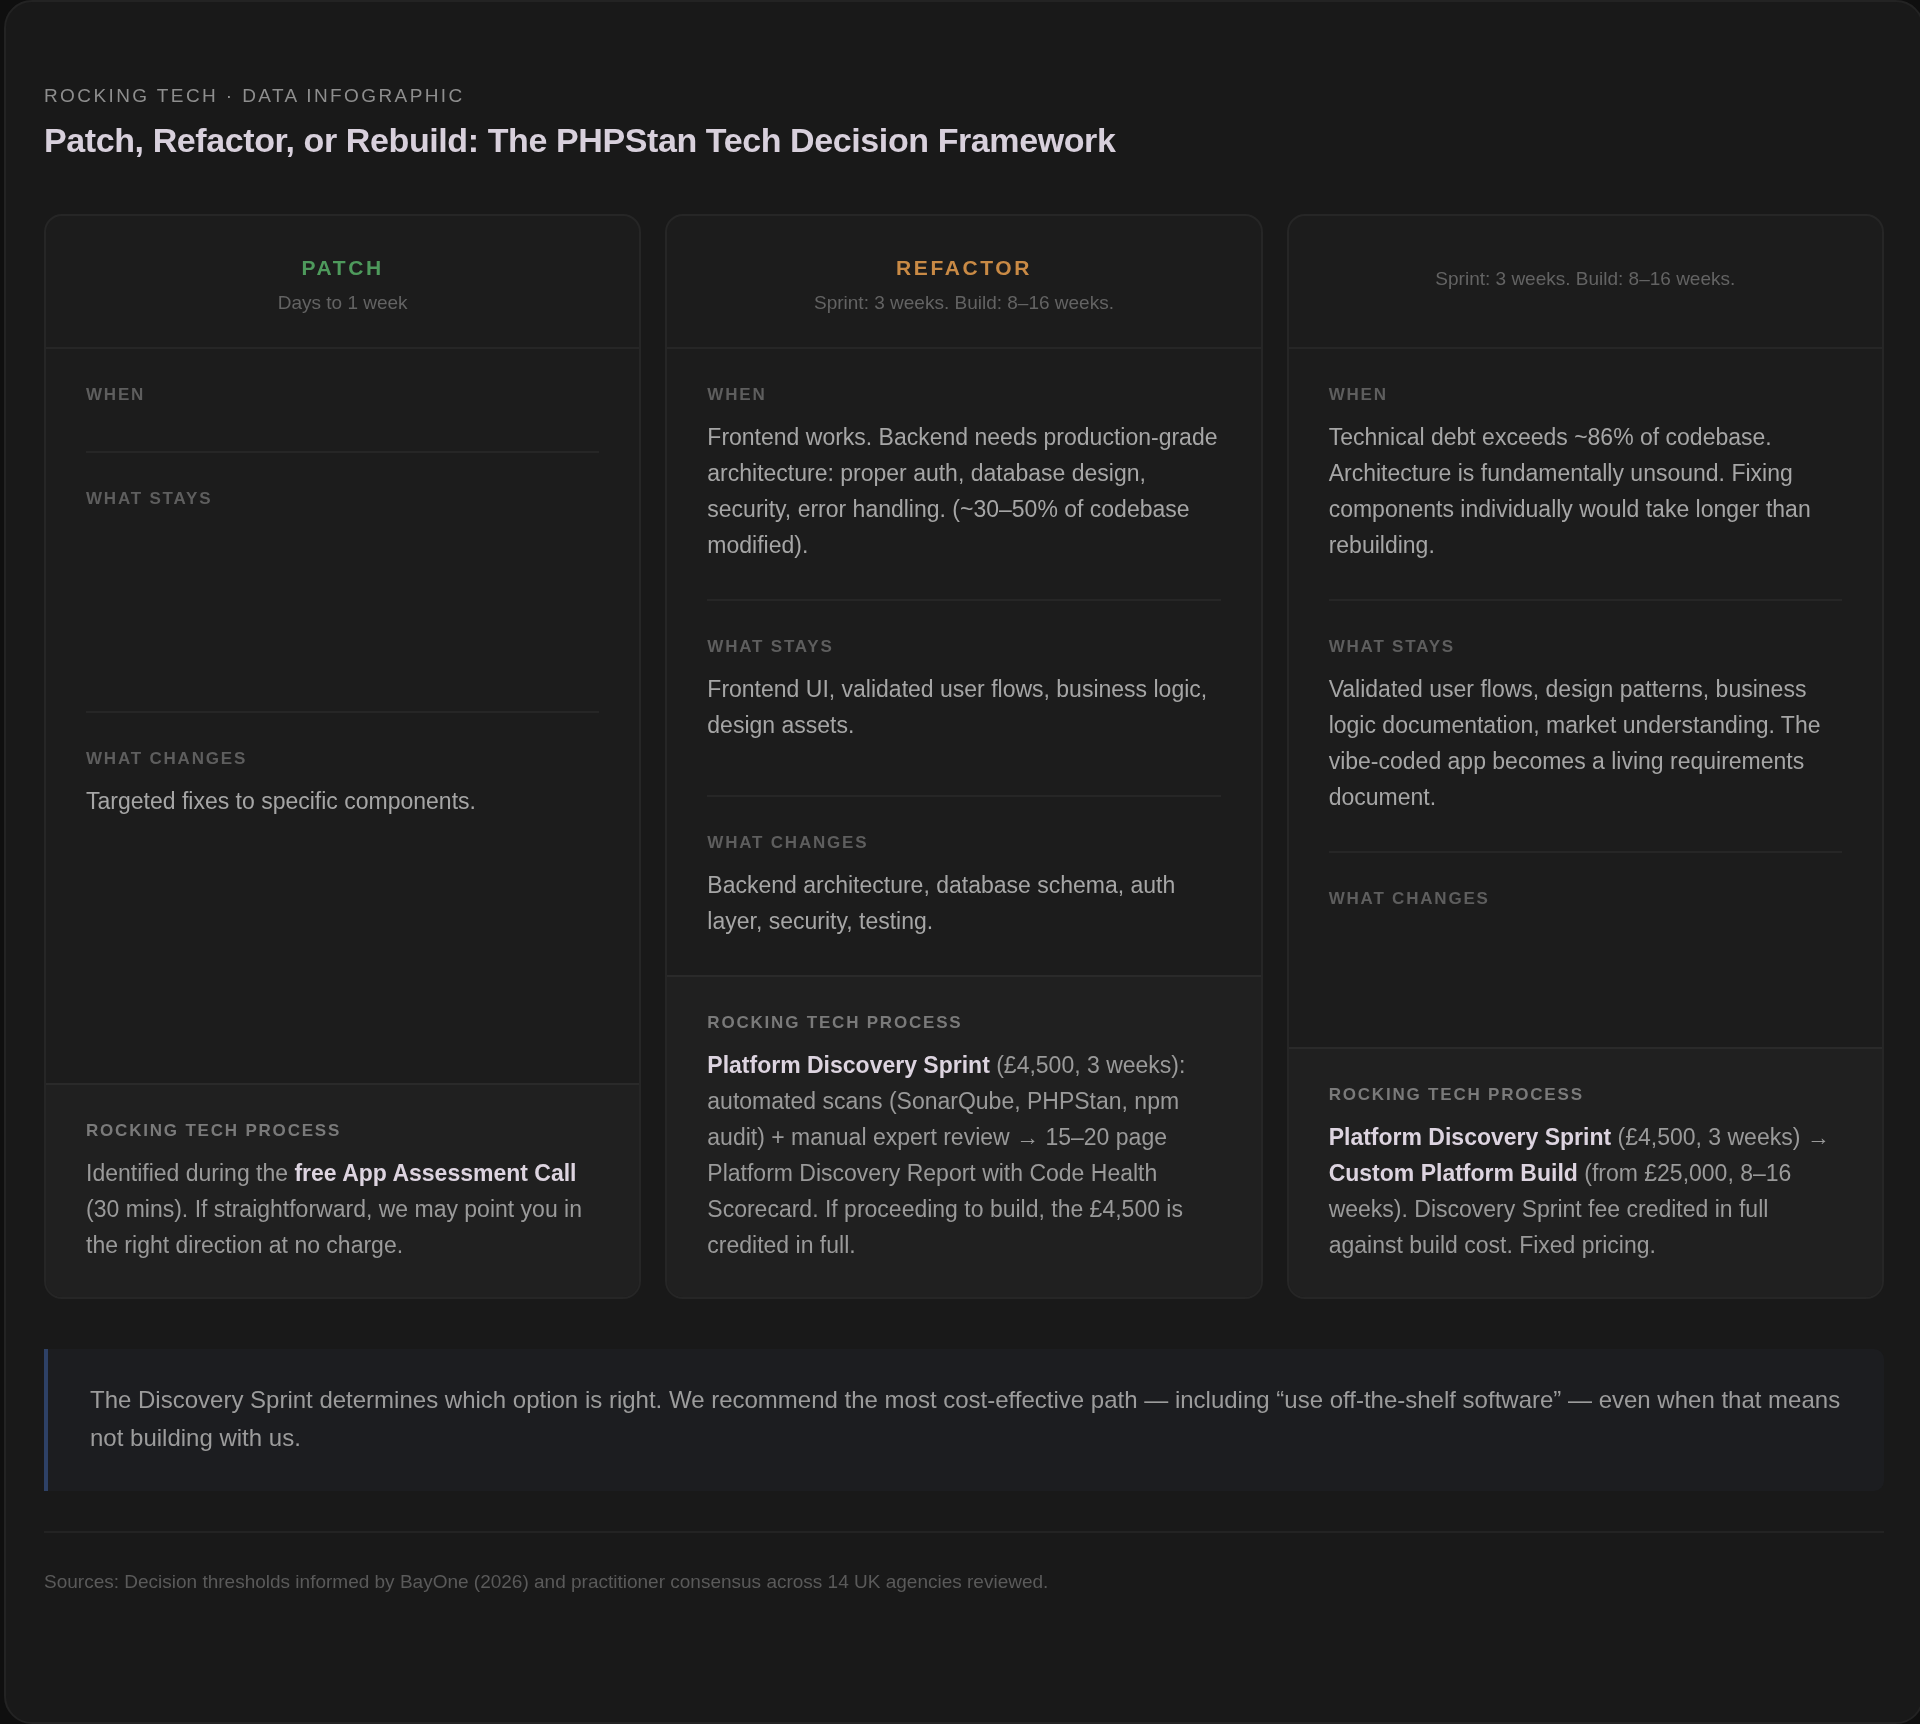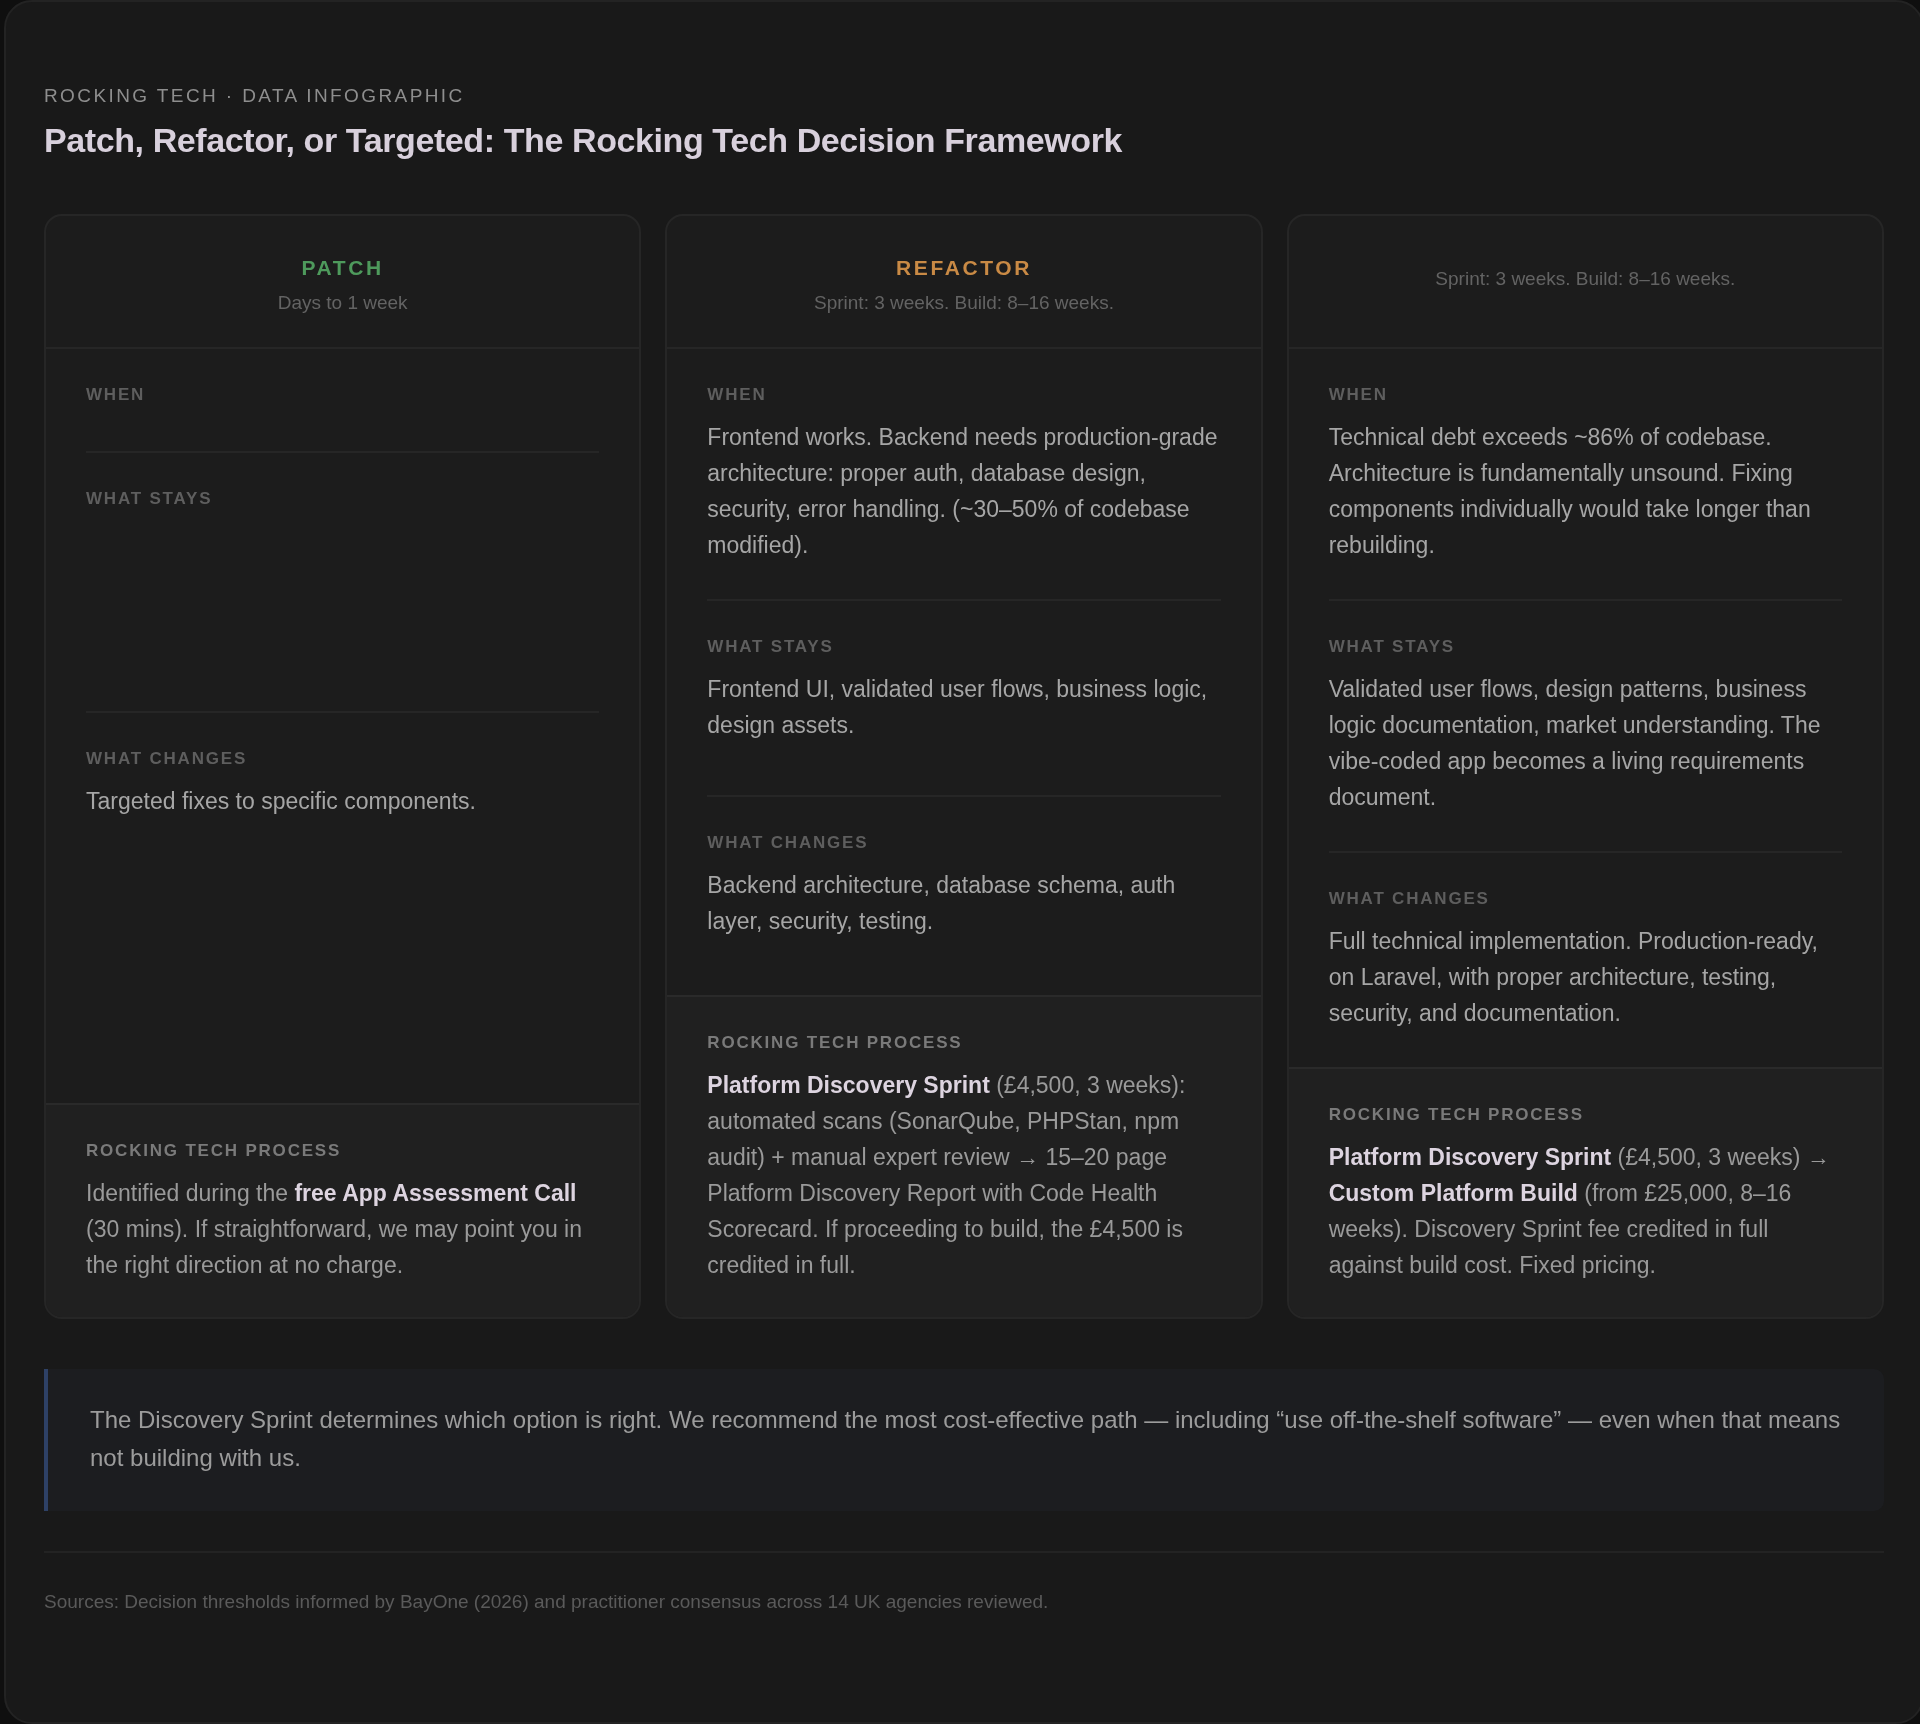--- a/index.html
+++ b/index.html
@@ -79,21 +79,21 @@
       color: #9c9c9c;
     }
     .rule { margin-top: 40px; height: 2px; background: #232323; }
     .sources { margin-top: 38px; font-size: 19px; color: #5a5a5a; }
   </style>
 </head>
 <body>
 
 <div class="frame">
   <div class="eyebrow">ROCKING TECH · DATA INFOGRAPHIC</div>
-  <h1 class="title">Patch, Refactor, or Targeted: The Rocking Tech Decision Framework</h1>
+  <h1 class="title">Patch, Refactor, or Rebuild: The PHPStan Tech Decision Framework</h1>
 
   <div class="cards">
 
     <div class="card">
       <div class="card-head">
         <div class="card-name" style="color:#4e9a5c">PATCH</div>
         <div class="card-sub">Days to 1 week</div>
       </div>
       <div class="card-body">
         <div class="sec" style="padding-bottom:46px">
@@ -150,21 +150,20 @@
         <div class="sec">
           <div class="sec-label">WHEN</div>
           <div class="sec-text">Technical debt exceeds ~86% of codebase. Architecture is fundamentally unsound. Fixing components individually would take longer than rebuilding.</div>
         </div>
         <div class="sec">
           <div class="sec-label">WHAT STAYS</div>
           <div class="sec-text">Validated user flows, design patterns, business logic documentation, market understanding. The vibe-coded app becomes a living requirements document.</div>
         </div>
         <div class="sec" style="flex:1">
           <div class="sec-label">WHAT CHANGES</div>
-          <div class="sec-text">Full technical implementation. Production-ready, on Laravel, with proper architecture, testing, security, and documentation.</div>
         </div>
       </div>
       <div class="process">
         <div class="sec-label">ROCKING TECH PROCESS</div>
         <div class="sec-text">
           <b>Platform Discovery Sprint</b><span> (£4,500, 3 weeks) → </span><b>Custom Platform Build</b><span> (from £25,000, 8–16 weeks). Discovery Sprint fee credited in full against build cost. Fixed pricing.</span>
         </div>
       </div>
     </div>
   </div>

